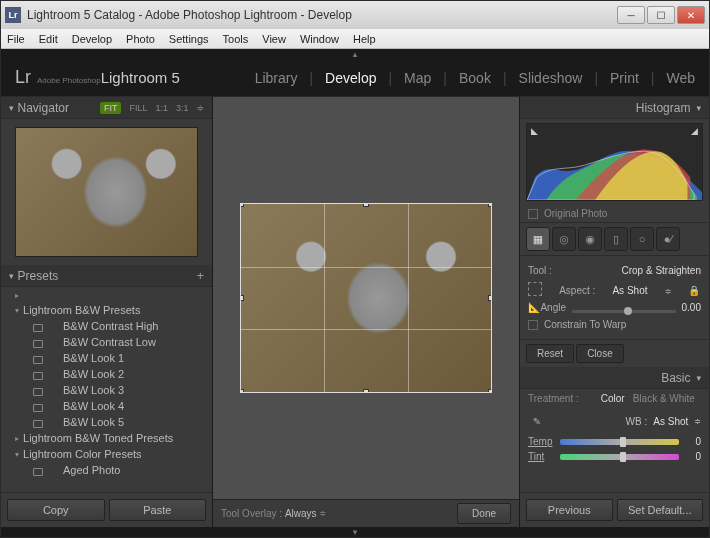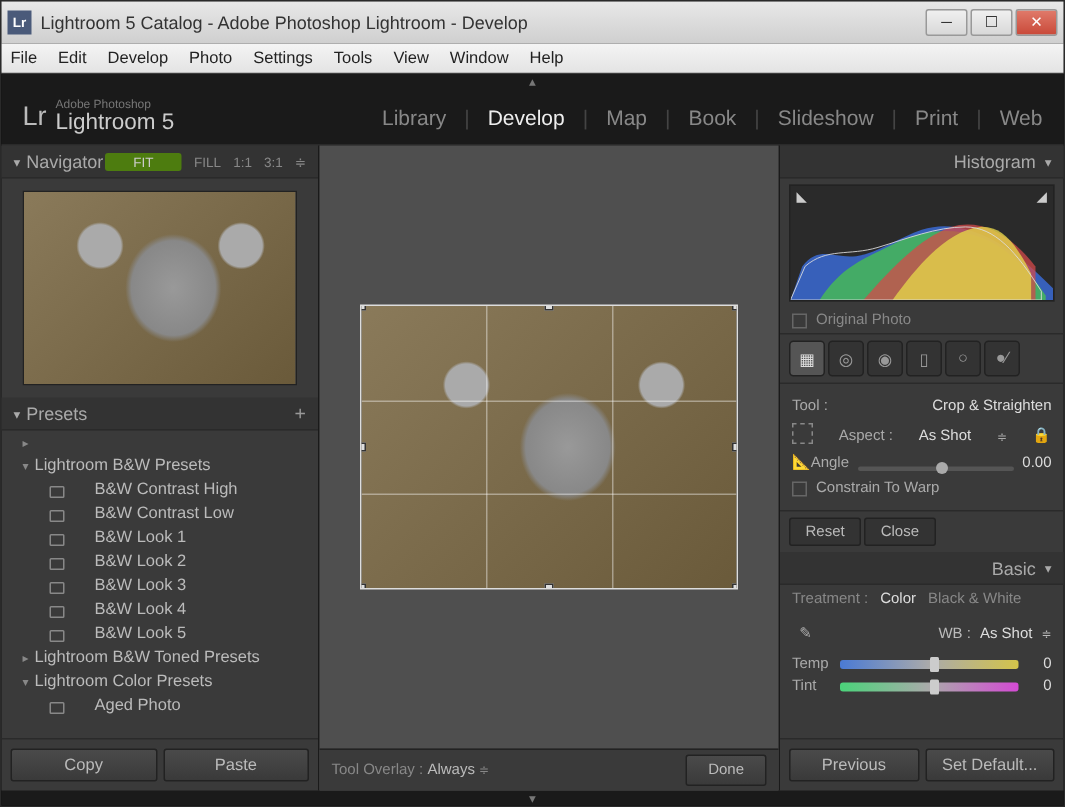--- a/index.html
+++ b/index.html
@@ -10,39 +10,39 @@
 .titlebar-text { flex: 1; }
 .winbtns { display: flex; gap: 2px; }
 .winbtn { width: 28px; height: 18px; background: linear-gradient(#f0f0f0, #d8d8d8); border: 1px solid #999; border-radius: 2px; display: flex; align-items: center; justify-content: center; font-size: 10px; cursor: pointer; }
 .winbtn.close { background: linear-gradient(#e07a6a, #c94a3a); color: #fff; }
 .menubar { height: 20px; background: linear-gradient(#f4f4f4, #e4e4e4); display: flex; align-items: center; padding: 0 6px; font-size: 11px; gap: 14px; color: #222; border-bottom: 1px solid #bbb; }
 .menubar span { cursor: pointer; }
 .app { flex: 1; background: #1a1a1a; display: flex; flex-direction: column; }
 .topbar { height: 38px; display: flex; align-items: center; padding: 0 14px; border-bottom: 1px solid #2a2a2a; }
 .brand { display: flex; align-items: center; gap: 6px; }
 .brand-lr { font-size: 18px; color: #bbb; font-weight: 300; }
-.brand-txt { display: flex; flex-direction: column; line-height: 1; }
+.brand-txt { display: flex; flex-direction: row; line-height: 1; align-items: flex-end; }
 .brand-sub { font-size: 8px; color: #777; }
 .brand-main { font-size: 15px; color: #ccc; font-weight: 300; }
 .modules { margin-left: auto; display: flex; gap: 12px; font-size: 14px; color: #888; align-items: center; }
 .modules span { cursor: pointer; }
 .modules .active { color: #eee; }
 .modules .sep { color: #444; }
 .content { flex: 1; display: flex; min-height: 0; }
 .panel { background: #3a3a3a; color: #bbb; font-size: 11px; display: flex; flex-direction: column; }
 .left { width: 212px; border-right: 1px solid #1a1a1a; }
 .right { width: 190px; border-left: 1px solid #1a1a1a; }
 .center { flex: 1; background: #4f4f4f; display: flex; flex-direction: column; position: relative; }
 .phead { height: 22px; background: #333; display: flex; align-items: center; padding: 0 8px; font-size: 12px; color: #aaa; border-bottom: 1px solid #2a2a2a; }
 .phead .tri { margin-right: 4px; font-size: 9px; }
 .phead.right-align { justify-content: flex-end; }
 .phead.right-align .tri { margin-left: 6px; margin-right: 0; }
 .phead .plus { margin-left: auto; color: #999; font-size: 13px; }
 .nav-opts { margin-left: auto; display: flex; gap: 8px; font-size: 9px; color: #888; align-items: center; }
-.nav-opts .sel { background: #4d7c0f; border-radius: 2px; padding: 1px 19px; color: #ccc; }
+.nav-opts .sel { background: #4d7c0f; border-radius: 2px; padding: 1px 4px; color: #ccc; }
 .thumb { margin: 8px 14px; height: 130px; border: 1px solid #222; background: #555; position: relative; overflow: hidden; }
 .koala-bg { position: absolute; inset: 0; background: radial-gradient(ellipse 80px 90px at 55% 50%, #999 0%, #888 35%, transparent 40%), radial-gradient(circle 6px at 48% 42%, #000 40%, transparent 45%), radial-gradient(circle 6px at 62% 42%, #000 40%, transparent 45%), radial-gradient(ellipse 18px 14px at 55% 58%, #444 40%, transparent 45%), radial-gradient(circle 35px at 28% 28%, #aaa 40%, transparent 45%), radial-gradient(circle 35px at 80% 28%, #aaa 40%, transparent 45%), linear-gradient(135deg, #8a7a5a, #6a5a3a); }
 .presets-body { flex: 1; overflow: hidden; padding: 2px 0; }
 .preset-grp { padding: 2px 8px 2px 14px; display: flex; align-items: center; gap: 4px; color: #bbb; cursor: pointer; }
 .preset-grp .tri { font-size: 8px; color: #888; }
 .preset-item { padding: 2px 8px 2px 32px; display: flex; align-items: flex-end; gap: 20px; color: #bbb; cursor: pointer; }
 .preset-item .icon { width: 10px; height: 8px; border: 1px solid #888; border-radius: 1px; }
 .btnrow { display: flex; gap: 4px; padding: 6px; border-top: 1px solid #2a2a2a; }
 .pbtn { flex: 1; height: 22px; background: linear-gradient(#4a4a4a, #3a3a3a); border: 1px solid #222; color: #bbb; font-size: 11px; display: flex; align-items: center; justify-content: center; cursor: pointer; border-radius: 2px; }
 .histogram { height: 78px; margin: 4px 6px; background: #2a2a2a; border: 1px solid #222; position: relative; overflow: hidden; }
@@ -55,25 +55,25 @@
 .tool.active { background: #555; color: #ddd; }
 .toolbody { padding: 6px 8px; font-size: 10px; color: #aaa; }
 .trow { display: flex; align-items: flex-end; justify-content: space-between; padding: 3px 0; }
 .trow .val { color: #ddd; }
 .lock { color: #d4a84a; }
 .slider { flex: 1; height: 3px; background: #555; margin: 0 6px; position: relative; border-radius: 2px; }
 .slider::after { content: ""; position: absolute; width: 8px; height: 8px; background: #aaa; border-radius: 50%; top: -3px; left: 50%; }
 .toolbtns { display: flex; justify-content: flex-start; gap: 2px; padding: 4px 6px; border-top: 1px solid #2a2a2a; }
 .tbtn { padding: 3px 10px; background: #333; border: 1px solid #222; color: #bbb; font-size: 10px; cursor: pointer; border-radius: 2px; }
 .treatment { display: flex; gap: 8px; font-size: 10px; padding: 4px 8px; }
-.treatment .sel { color: #ddd; }
+.treatment .sel { color: #ddd; margin-left: 14px; }
 .wb-row { display: flex; align-items: center; gap: 6px; padding: 4px 8px; font-size: 10px; }
 .eyedrop { width: 18px; height: 18px; display: flex; align-items: center; justify-content: center; color: #aaa; }
 .slrow { display: flex; align-items: center; padding: 2px 8px; font-size: 10px; }
-.slrow .lbl { width: 28px; color: #aaa; }
+.slrow .lbl { width: 28px; color: #aaa; text-decoration: underline; }
 .slrow .num { width: 18px; text-align: right; color: #ddd; }
 .gradient-t { flex: 1; height: 6px; background: linear-gradient(90deg, #4a7ad4, #aaa, #d4c44a); margin: 0 4px; border-radius: 2px; position: relative; }
 .gradient-t::after { content: ""; position: absolute; width: 6px; height: 10px; background: #ccc; top: -2px; left: 50%; border-radius: 1px; }
 .gradient-g { flex: 1; height: 6px; background: linear-gradient(90deg, #4ad47a, #aaa, #d44ad4); margin: 0 4px; border-radius: 2px; position: relative; }
 .gradient-g::after { content: ""; position: absolute; width: 6px; height: 10px; background: #ccc; top: -2px; left: 50%; border-radius: 1px; }
 .canvas { flex: 1; display: flex; align-items: center; justify-content: center; }
 .crop-img { width: 252px; height: 190px; position: relative; border: 1px solid #ddd; overflow: hidden; }
 .crop-grid { position: absolute; inset: 0; }
 .crop-grid::before, .crop-grid::after { content: ""; position: absolute; background: rgba(255,255,255,0.4); }
 .gv1, .gv2, .gh1, .gh2 { position: absolute; background: rgba(255,255,255,0.4); }

